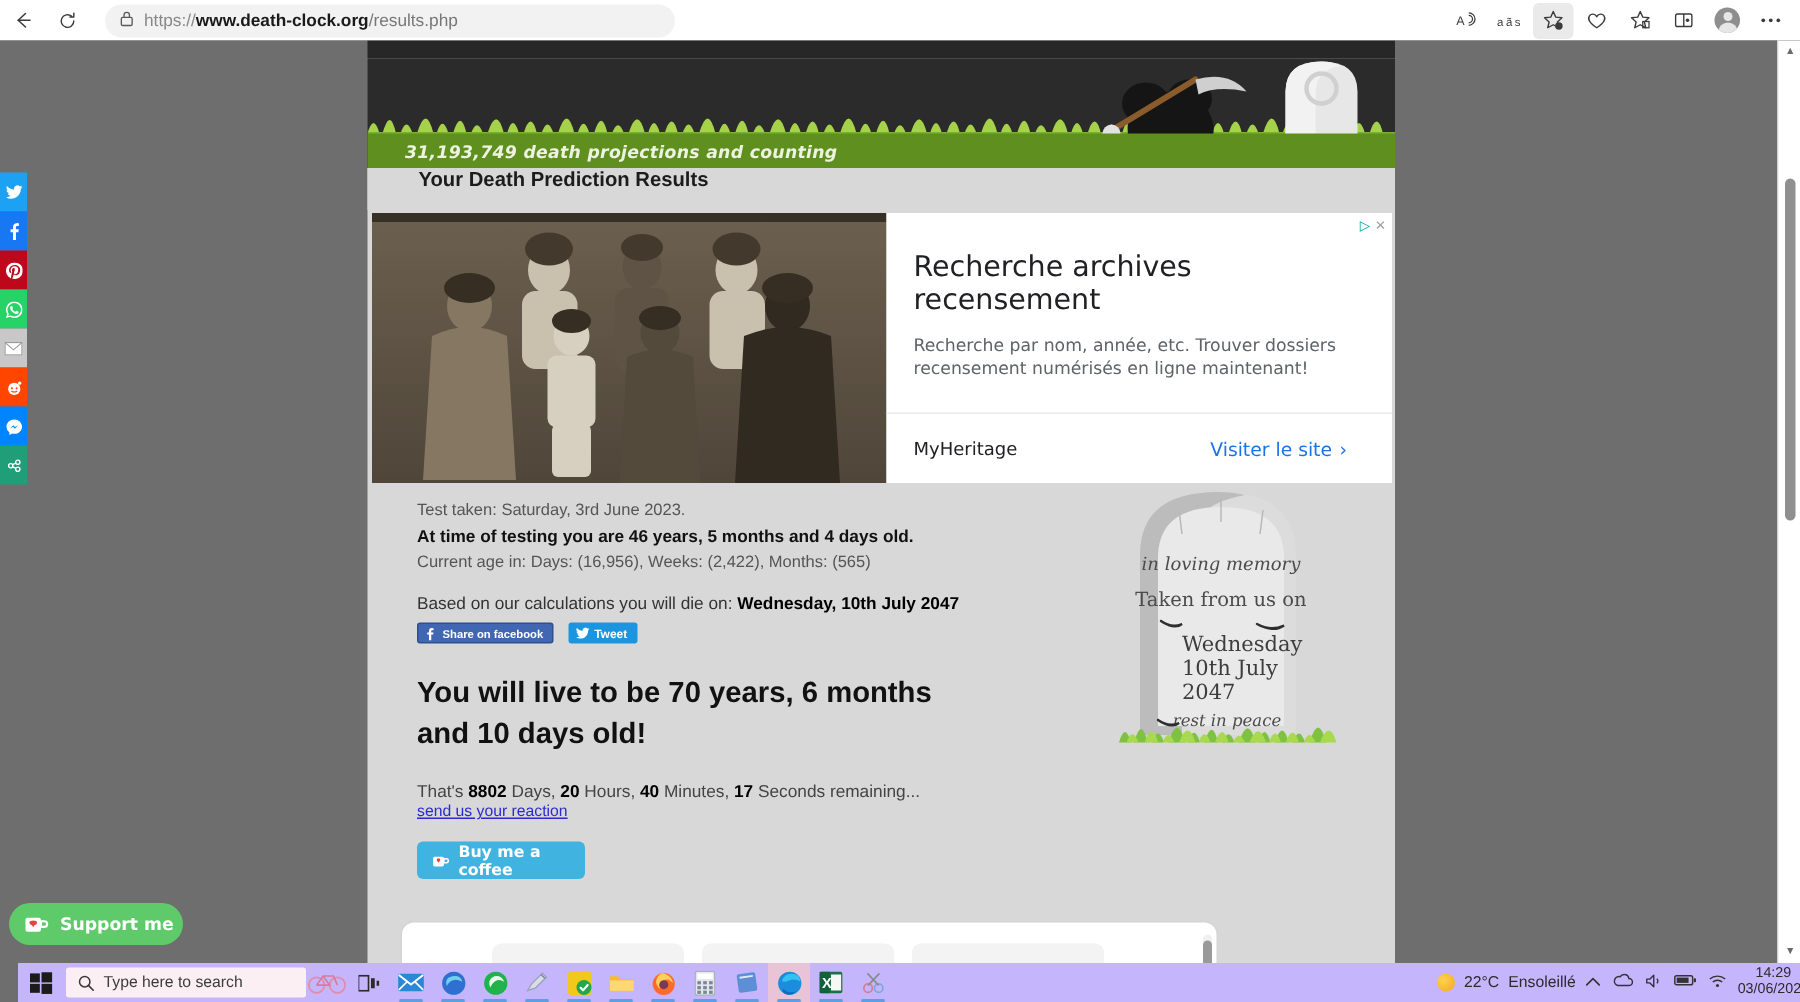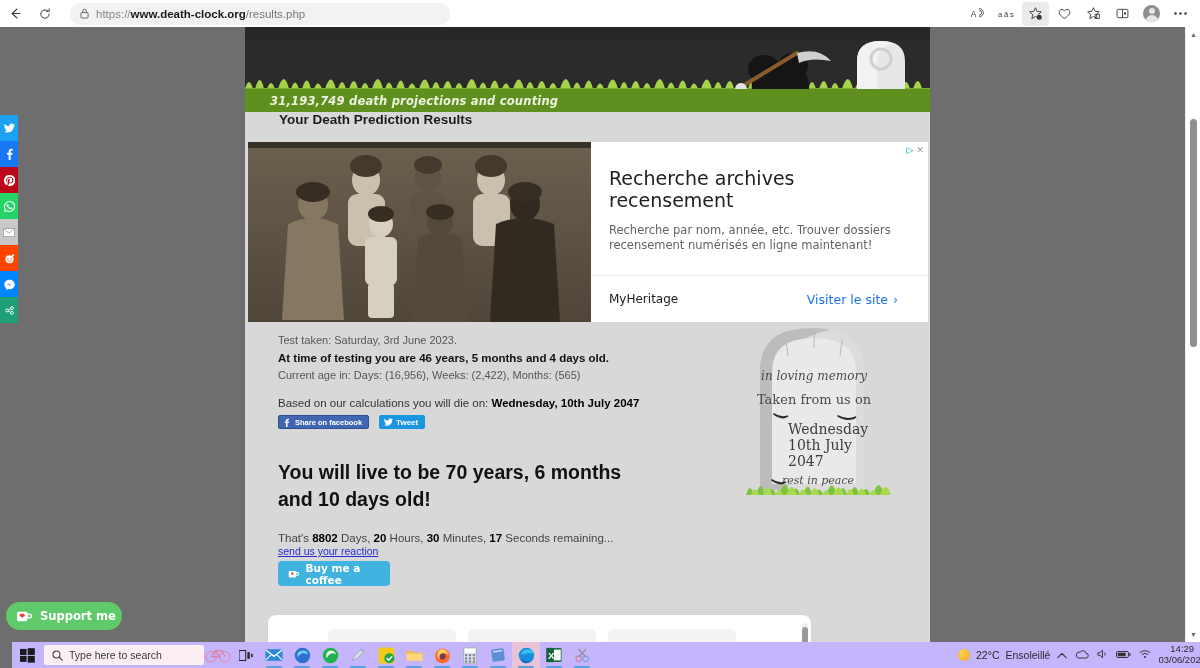--- a/index.html
+++ b/index.html
@@ -159,34 +159,34 @@
     padding: 0 6px 0 3px; gap: 4px;
   }
   .btn-fb .lbl { color: #fff; font-size: 7.5px; font-weight: bold; }
   .btn-tw {
     height: 14px; background: #1b95e0; border-radius: 2px;
     display: flex; align-items: center; padding: 0 7px 0 5px; gap: 3px;
   }
   .btn-tw .lbl { color: #fff; font-size: 8px; font-weight: bold; }
 
   .headline {
-    margin-top: 30px; max-width: 380px; font-size: 19.5px;
+    margin-top: 20px; max-width: 380px; font-size: 19.5px;
     font-weight: bold; color: #111; line-height: 1.35;
   }
   .remaining { margin-top: 20px; font-size: 11.5px; color: #444; }
   .remaining b { color: #000; }
   .avg { margin-top: 13px; font-size: 10.5px; color: #444; }
   .avg b { color: #000; }
   .reaction {
     display: block; margin-top: 1px; font-size: 10.5px;
     color: #2a2ad0; text-decoration: underline;
   }
 
   .coffee-btn {
-    margin-top: 4px; width: 112px; height: 25px; background: #40b3e0;
+    margin-top: 14px; width: 112px; height: 25px; background: #40b3e0;
     border-radius: 4px; display: flex; align-items: center; gap: 6px;
     padding-left: 10px;
   }
   .coffee-btn .lbl {
     color: #fff; font-size: 10.5px; font-weight: bold;
     font-family: "DejaVu Sans", sans-serif;
   }
 
   
   .tomb-wrap { position: absolute; right: 32px; top: 0; width: 160px; height: 175px; }
@@ -608,21 +608,21 @@
         </div>
 
         <div class="headline">You will live to be 70 years, 6 months and 10 days old!</div>
 
         <div class="remaining">
           <span>That's</span>
           <b>8802</b>
           <span>Days,</span>
           <b>20</b>
           <span>Hours,</span>
-          <b>30</b>
+          <b>40</b>
           <span>Minutes,</span>
           <b>17</b>
           <span>Seconds remaining...</span>
         </div>
 
         <a class="reaction" href="#">send us your reaction</a>
 
         <div class="coffee-btn">
           <svg width="13" height="12" viewBox="0 0 16 14">
             <rect x="1" y="3" width="10" height="9" rx="1.5" fill="#fff"></rect>

